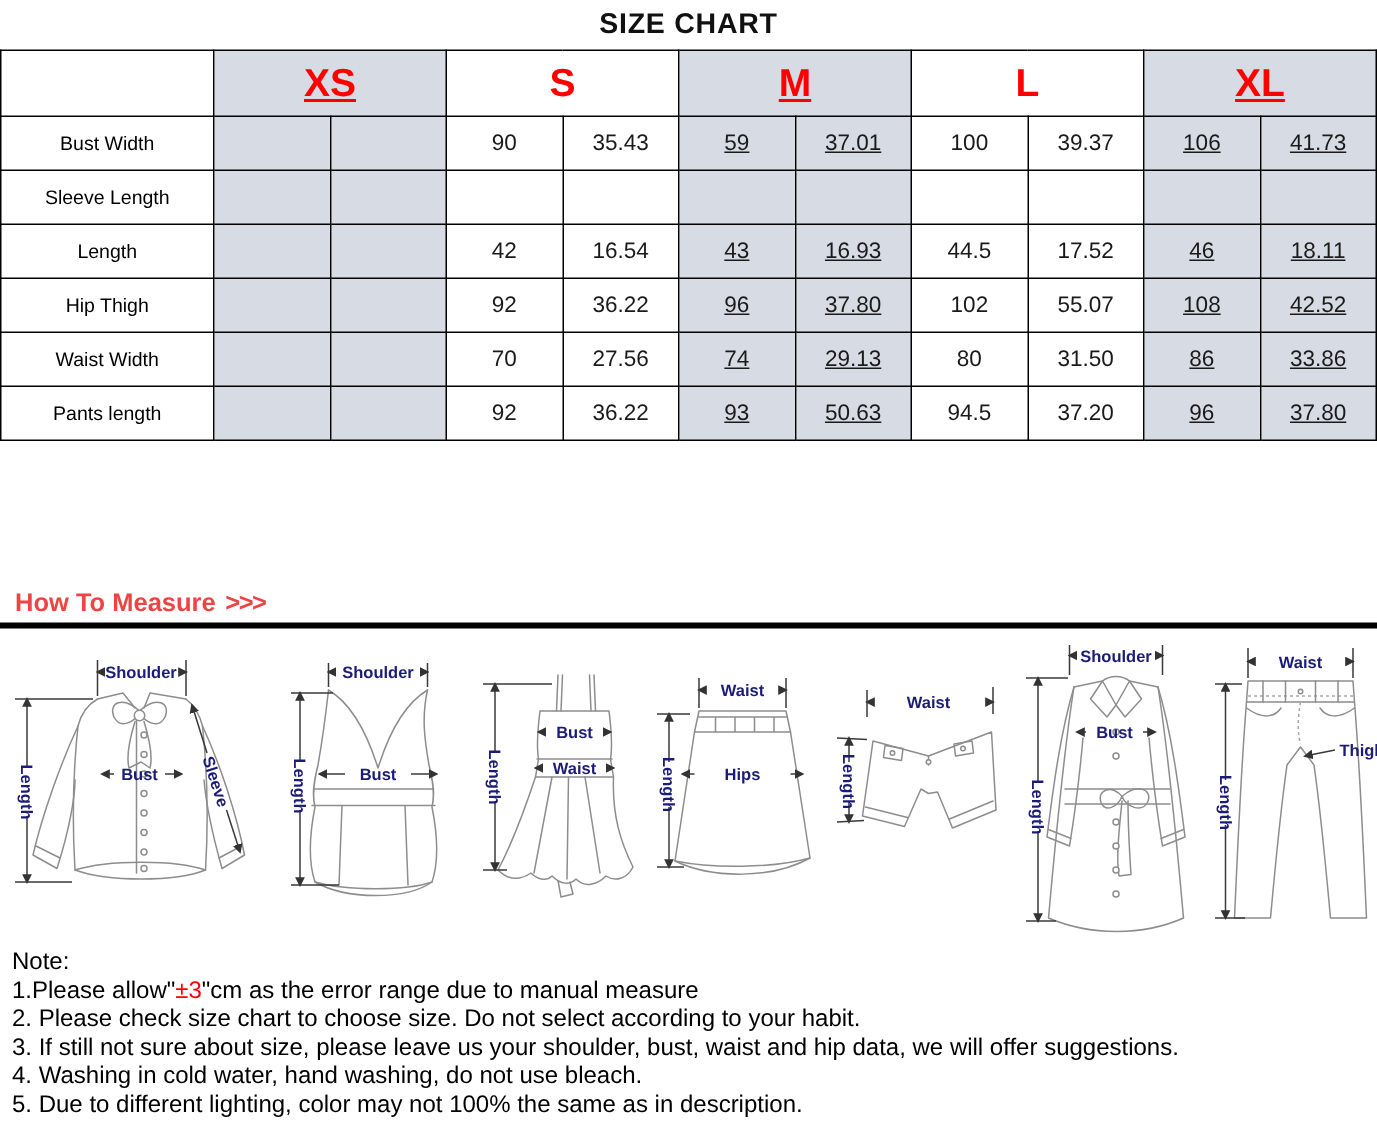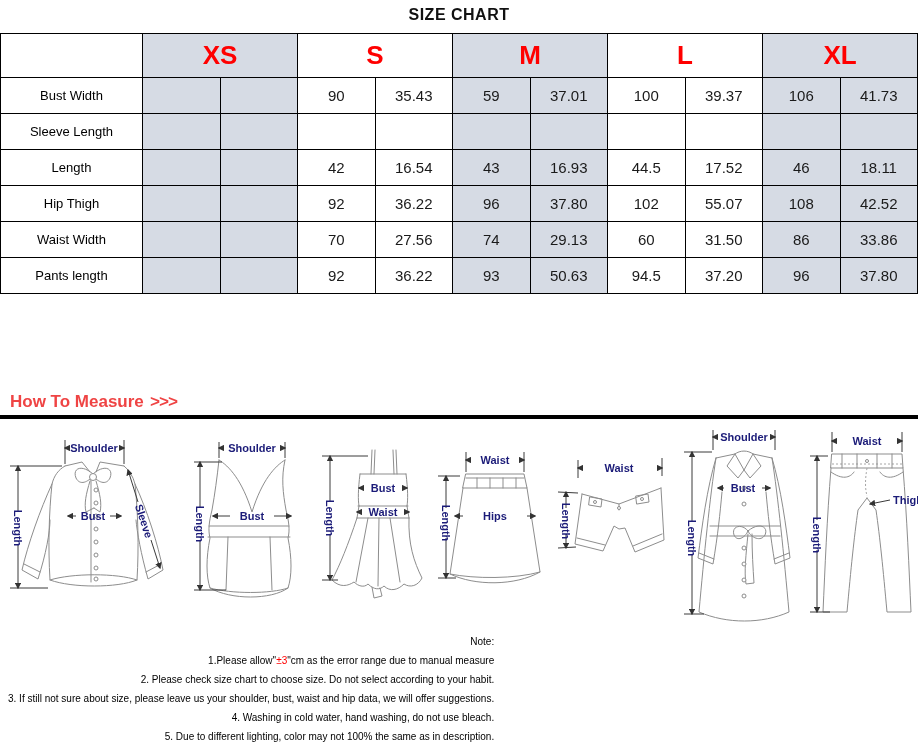--- a/index.html
+++ b/index.html
@@ -1,55 +1,55 @@
 <!DOCTYPE html>
 <html><head>
 <meta charset="utf-8">
 <style>
   html,body{margin:0;padding:0;background:#fff;}
   body{width:918px;height:754px;position:relative;overflow:hidden;
        font-family:"Liberation Sans",sans-serif;color:#111;}
 
   
   .title{position:absolute;top:6px;left:0;width:918px;text-align:center;
-         font-size:16px;font-weight:bold;letter-spacing:.5px;}
+         font-size:19px;font-weight:bold;letter-spacing:.5px;}
 
   
   table.size-chart{position:absolute;top:33px;left:0;width:918px;
       border-collapse:collapse;table-layout:fixed;}
   table.size-chart col.lblcol{width:142px;}
   table.size-chart td,table.size-chart th{border:1px solid #000;
       text-align:center;vertical-align:middle;padding:0;background:#fff;
       font-weight:normal;overflow:hidden;}
   tr.size-row{height:44px;}
   tr.unit-row{height:34px;}
   tr.data-row{height:36px;}
   tr.size-row th.size{font-size:26px;font-weight:bold;color:#f00;}
   tr.unit-row th{font-size:13px;font-weight:bold;color:#000;}
   td.rowlabel{font-size:13px;color:#000;}
   td.val{font-size:15px;color:#1a1a1a;}
-  .shade{background:#d6dbe4 !important;}
+  .shade{background:#d6dbe4 !important;text-decoration:underline;}
 
   
   .howto{position:absolute;top:392px;left:10px;font-size:17px;font-weight:bold;
          color:#ef4444;white-space:nowrap;}
   .howto .chev{font-style:italic;letter-spacing:-1px;margin-left:6px;}
   .rule{position:absolute;top:415px;left:0;width:918px;height:4px;background:#000;}
 
   
   .diag{position:absolute;text-align:center;}
   svg{overflow:visible;display:block;}
   .gl{stroke:#8d8d8d;fill:none;stroke-width:1;stroke-linejoin:round;stroke-linecap:round;}
   .gf{stroke:#8d8d8d;fill:#fff;stroke-width:1;}
   .dash{stroke:#a6a6a6;fill:none;stroke-width:1;stroke-dasharray:2,2;}
   .ml{stroke:#3a3a3a;stroke-width:1;fill:none;}
   .lbl{fill:#1b1b78;font-family:"Liberation Sans",sans-serif;font-size:11px;font-weight:bold;}
 
   
-  .notes{position:absolute;top:632px;left:8px;font-size:10px;line-height:19px;color:#000;text-align:right;}
+  .notes{position:absolute;top:632px;left:8px;font-size:16px;line-height:19px;color:#000;}
   .notes .red{color:#f00;}
 </style>
 </head>
 <body>
 
 <div class="title">SIZE CHART</div>
 
 <table class="size-chart">
   <colgroup>
       <col class="lblcol">
@@ -127,21 +127,21 @@
     <td class="val shade">42.52</td>
   </tr>
   <tr class="data-row">
     <td class="rowlabel">Waist Width</td>
     <td class="val shade"></td>
     <td class="val shade"></td>
     <td class="val">70</td>
     <td class="val">27.56</td>
     <td class="val shade">74</td>
     <td class="val shade">29.13</td>
-    <td class="val">60</td>
+    <td class="val">80</td>
     <td class="val">31.50</td>
     <td class="val shade">86</td>
     <td class="val shade">33.86</td>
   </tr>
   <tr class="data-row">
     <td class="rowlabel">Pants length</td>
     <td class="val shade"></td>
     <td class="val shade"></td>
     <td class="val">92</td>
     <td class="val">36.22</td>

